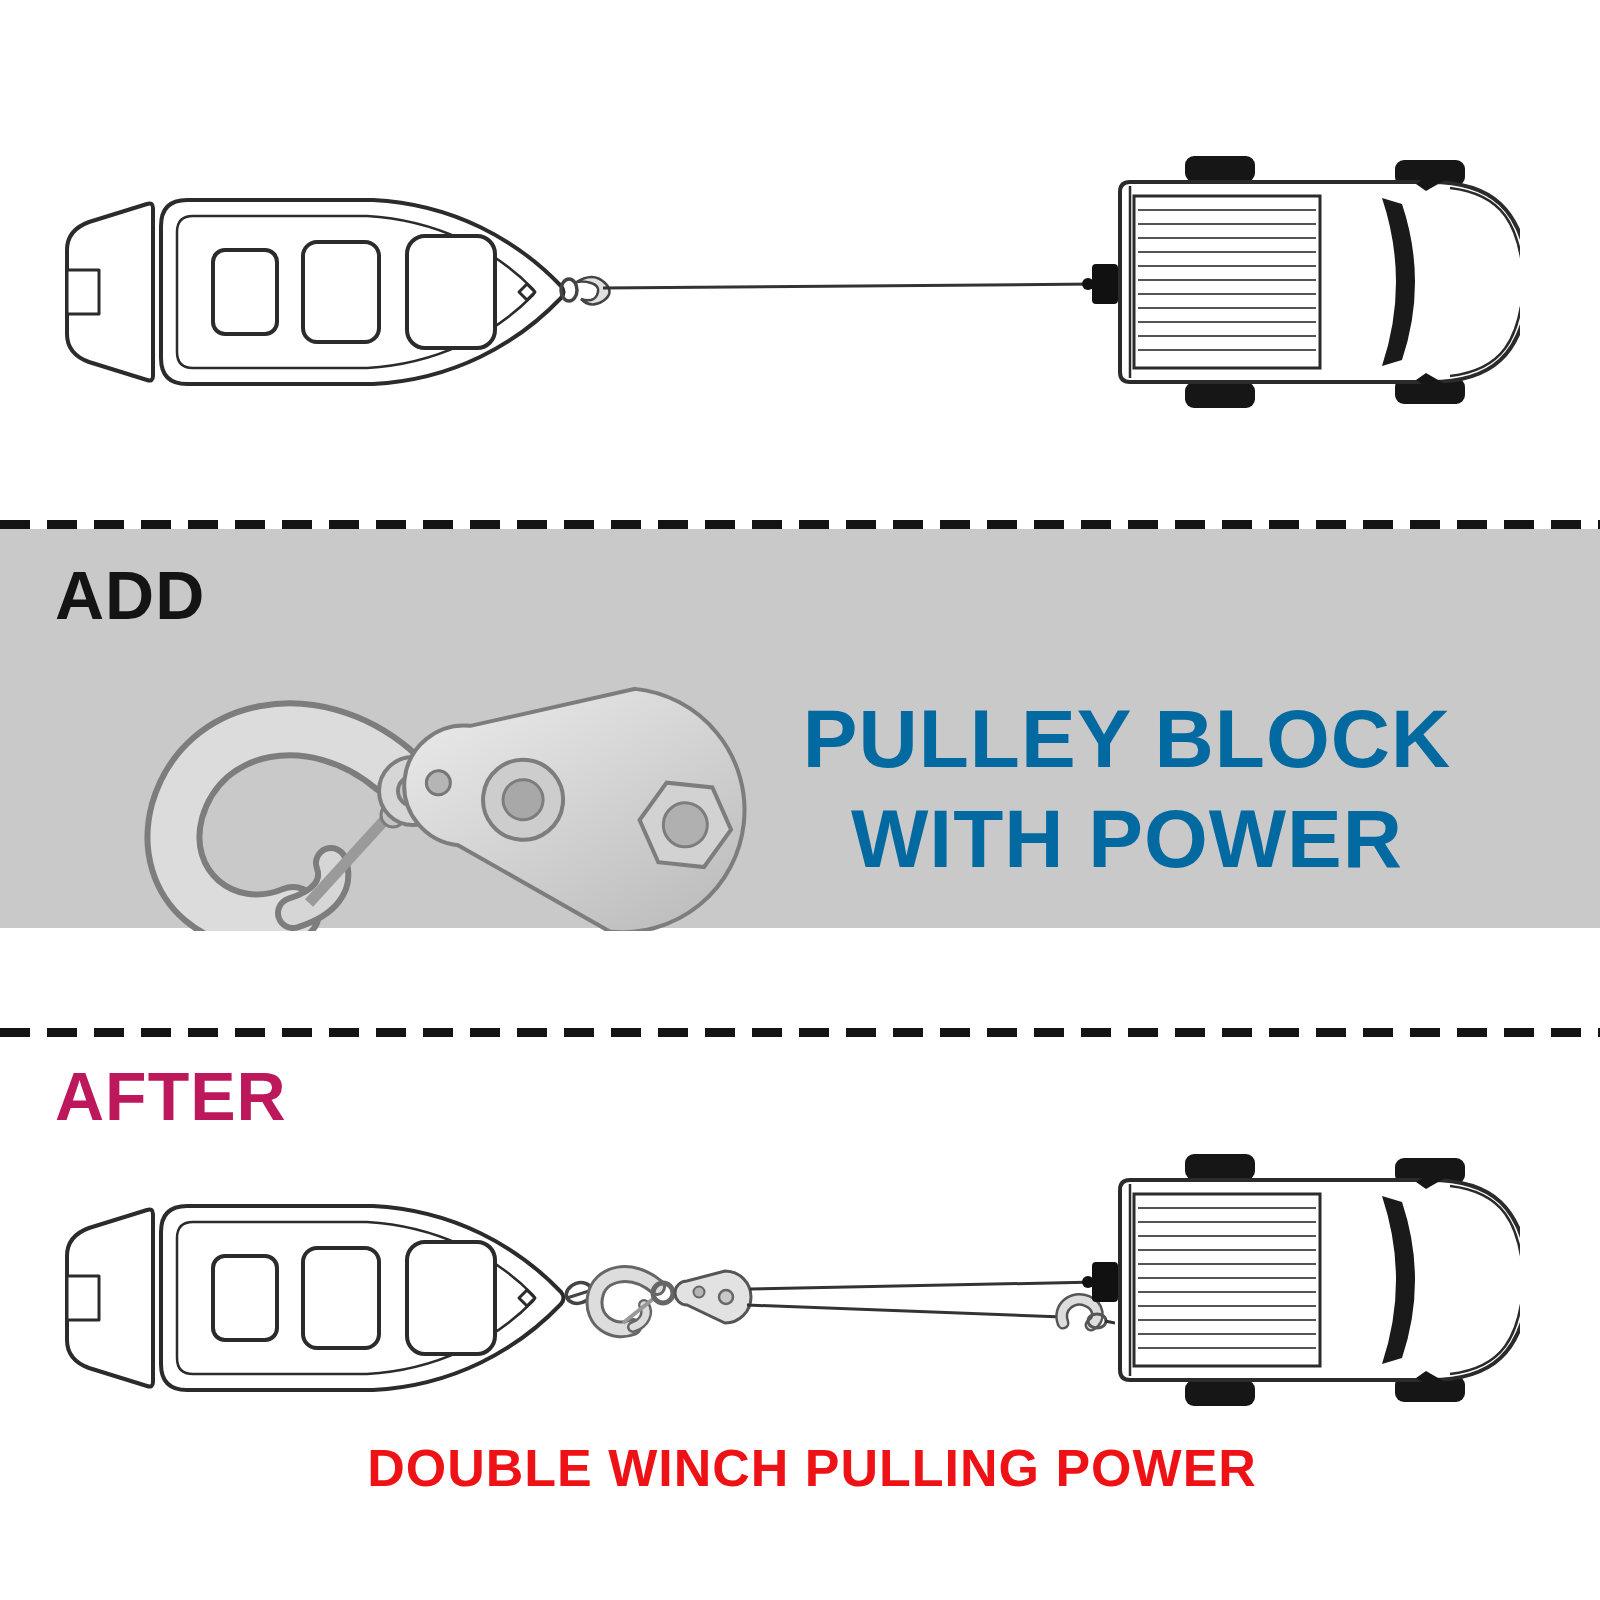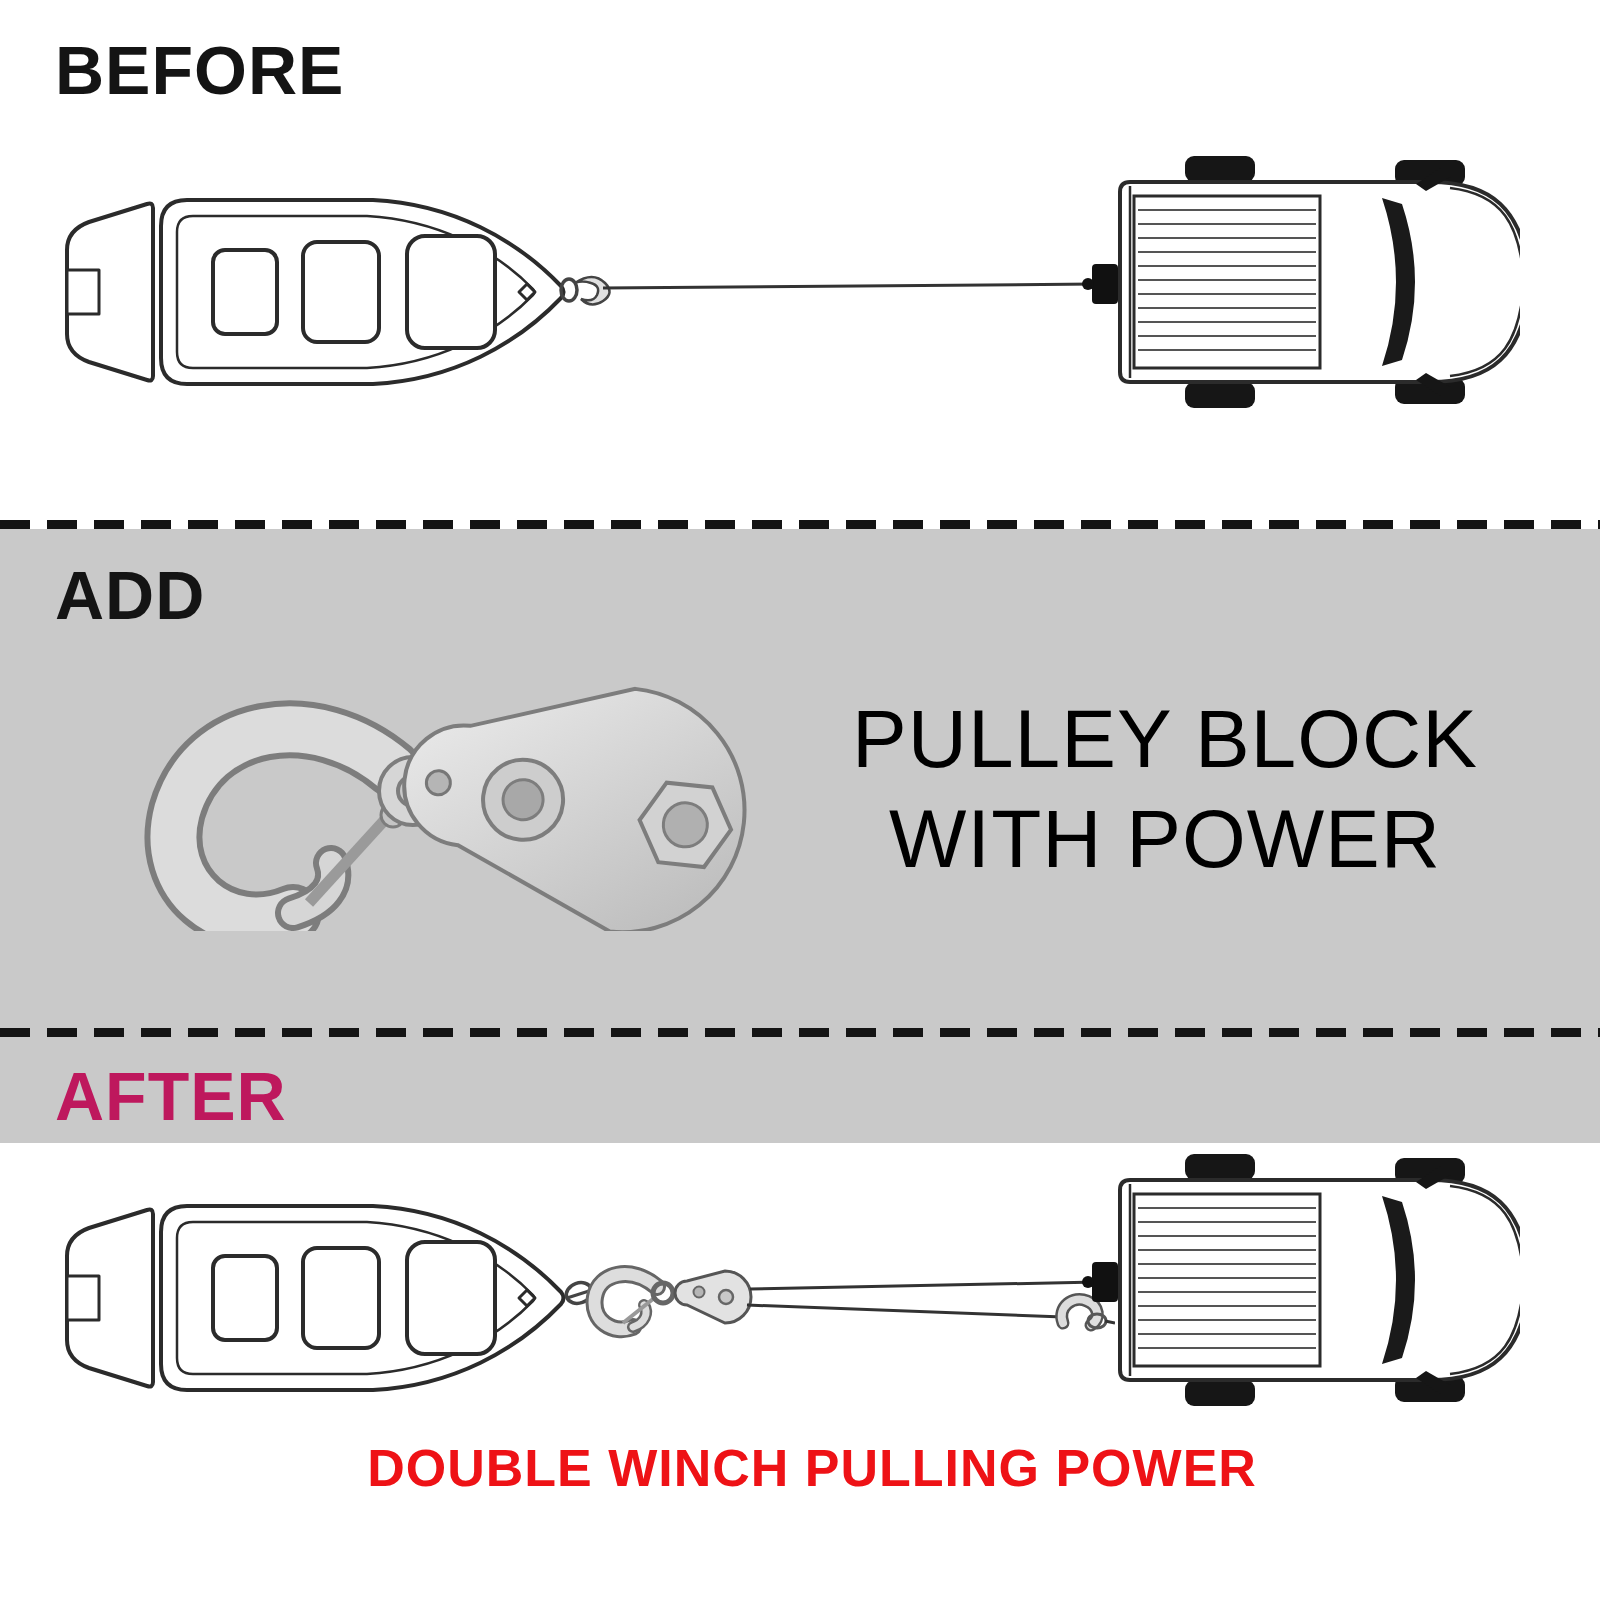--- a/index.html
+++ b/index.html
@@ -17,32 +17,31 @@
     width:100%;text-align:center;font-weight:bold;font-size:48px;
     letter-spacing:1px;white-space:nowrap;
   }
   .caption.red{color:#ee1216;font-size:52px;}
   .dash{
     left:0;width:1600px;height:9px;
     background:repeating-linear-gradient(to right,#141414 0 30px,transparent 30px 47px);
   }
   .band{left:0;width:1600px;background:#c9c9c9;}
   .product-label{
-    left:805px;width:720px;text-align:center;font-weight:normal;
-    font-size:82px;line-height:1.22;letter-spacing:1px;color:#000000;
+    left:767px;width:720px;text-align:center;font-weight:bold;
+    font-size:82px;line-height:1.22;letter-spacing:1px;color:#0369a1;
   }
   svg{display:block;}
 </style>
 </head>
 <body>
 
 <div class="canvas">
 
   <section class="abs" style="left:0;top:0;width:1600px;height:520px;">
-    <div class="abs title" style="left:55px;top:36px;">BEFORE</div>
 
     <svg class="abs" style="left:55px;top:192px;" width="520" height="200" viewBox="0 0 520 200">
       <g stroke="#2b2b2b" fill="#ffffff" stroke-linejoin="round">
         <path d="M92,12 L34,30 Q12,38 12,58 L12,142 Q12,162 34,170 L92,188 Q98,190 98,184 L98,16 Q98,10 92,12 Z" stroke-width="4"></path>
         <rect x="12" y="78" width="32" height="44" stroke-width="3"></rect>
         <path d="M132,8 L318,8 C398,12 462,48 506,94 Q511,100 506,106 C462,152 398,188 318,192 L132,192 Q106,192 106,166 L106,34 Q106,8 132,8 Z" stroke-width="4"></path>
         <path d="M138,24 L312,24 C382,28 440,58 478,97 Q481,100 478,103 C440,142 382,172 312,176 L138,176 Q122,176 122,160 L122,40 Q122,24 138,24 Z" fill="none" stroke-width="2.5"></path>
         <rect x="158" y="58" width="64" height="84" rx="12" stroke-width="4"></rect>
         <rect x="248" y="50" width="76" height="100" rx="14" stroke-width="4"></rect>
         <rect x="352" y="44" width="88" height="112" rx="18" stroke-width="4"></rect>
@@ -73,21 +72,21 @@
       <path d="M306,32 l26,-17 l10,9 l-26,15 Z" fill="#161616"></path>
       <path d="M306,228 l26,17 l10,-9 l-26,-15 Z" fill="#161616"></path>
       <rect x="-18" y="112" width="26" height="40" rx="4" fill="#111"></rect>
       <circle cx="-22" cy="132" r="6" fill="#111"></circle>
     </svg>
 
   </section>
 
   <div class="abs dash" style="top:520px;"></div>
 
-  <section class="abs band" style="top:529px;height:614px;">
+  <section class="abs band" style="top:529px;height:399px;">
     <div class="abs title" style="left:55px;top:32px;">ADD</div>
 
     <svg class="abs" style="left:75px;top:122px;" width="715" height="280" viewBox="0 0 715 280">
       <defs>
         <linearGradient id="plateGrad" x1="0" y1="0" x2="1" y2="1">
           <stop offset="0" stop-color="#efefef"></stop>
           <stop offset="1" stop-color="#b8b8b8"></stop>
         </linearGradient>
       </defs>
 

